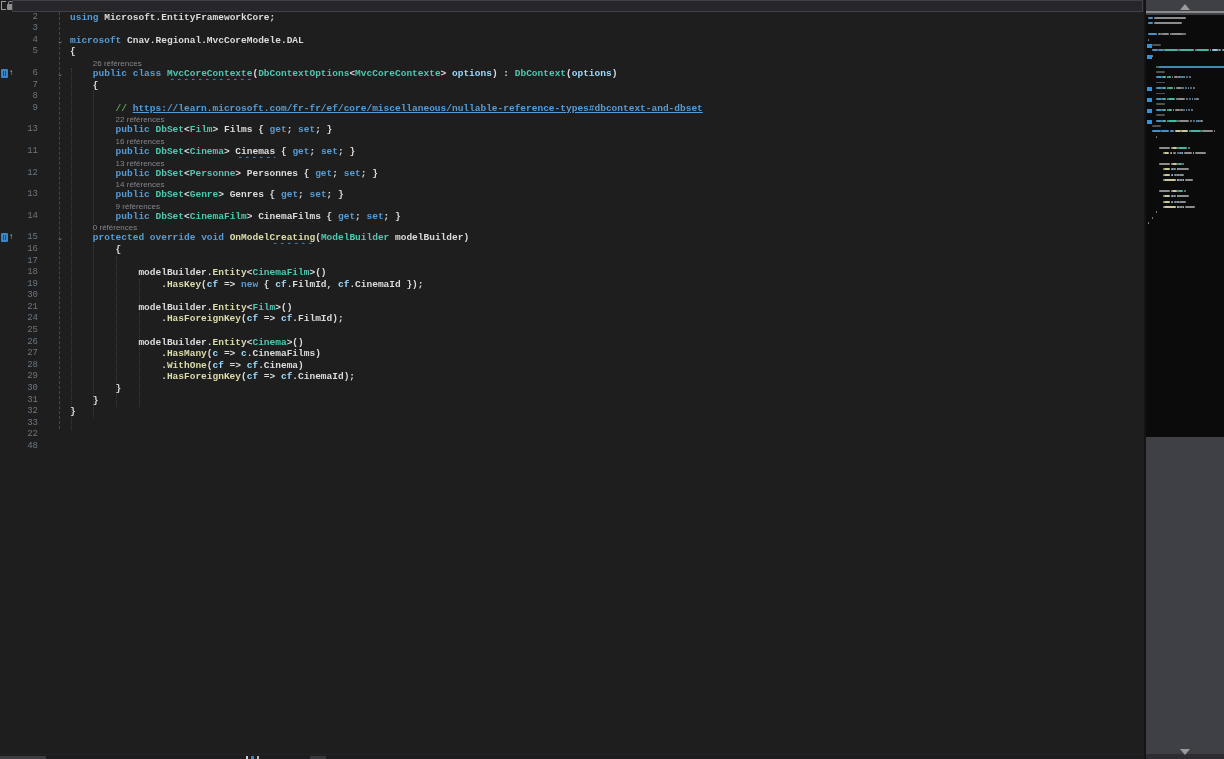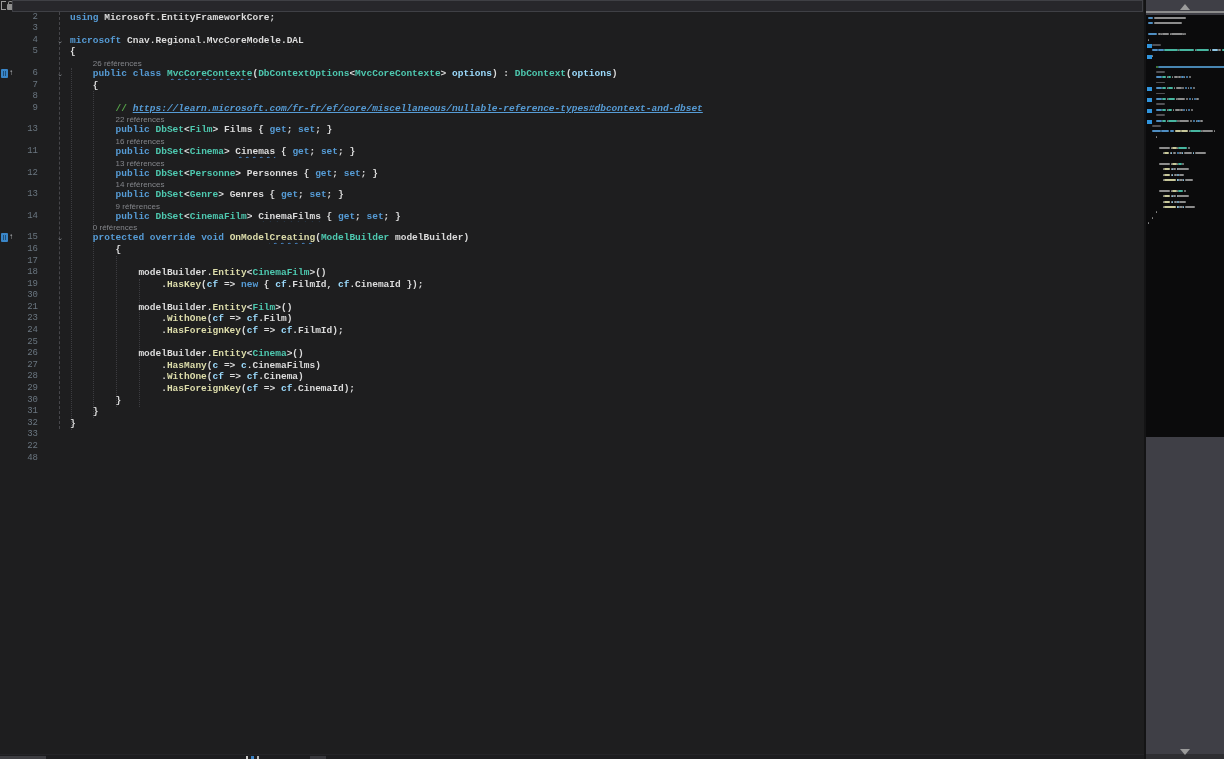--- a/index.html
+++ b/index.html
@@ -20,21 +20,21 @@
   .cell-code { flex:1; white-space:pre; font:700 9.5px "Liberation Mono",monospace; line-height:11.6px; color:#dcdcdc; overflow:hidden; }
   .row.lens .cell-code { font:400 8px "Liberation Sans",sans-serif; line-height:11px; color:#84868b; font-weight:400; }
   .num-current { color:#f0f0f0; font-weight:700; }
 
   .tok-kw { color:#569cd6; }
   .tok-ty { color:#4ec9b0; }
   .tok-me { color:#dcdcaa; }
   .tok-id { color:#dcdcdc; }
   .tok-pa { color:#9cdcfe; }
   .tok-cm { color:#57a64a; }
-  .tok-ur { color:#569cd6; text-decoration:underline; text-underline-offset:1px;font-style:italic; }
+  .tok-ur { color:#569cd6; text-decoration:underline; text-underline-offset:1px; }
   .sq { text-decoration:underline wavy #4a8fd4 1px; text-underline-offset:2px; }
 
   .cur-line-box { position:absolute; left:12px; top:0; width:1131px; height:12px;
                   background:#27272b; border:1px solid #3f4045; z-index:1; }
   .uline { border-bottom:1px solid #c9c9c9; }
 
   .guide { position:absolute; width:0; border-left:1px dotted #3c3c40; z-index:1; }
   .fold-ext { position:absolute; left:59px; width:0; border-left:1px dashed #47474b; z-index:1; }
 
   .chevron { display:inline-block; transform:scaleY(.8); }
@@ -249,26 +249,20 @@
           <div class="cell-margin"></div>
           <div class="cell-num">30</div>
           <div class="cell-fold"></div>
           <div class="cell-code" style="padding-left: 0px;"></div>
         </div>
         <div class="row code">
           <div class="cell-margin"></div>
           <div class="cell-num">21</div>
           <div class="cell-fold"></div>
           <div class="cell-code" style="padding-left: 68.4px;"><span class="tok-id">modelBuilder</span><span class="tok-id">.</span><span class="tok-me">Entity</span><span class="tok-id">&lt;</span><span class="tok-ty">Film</span><span class="tok-id">&gt;()</span></div>
-        </div>
-        <div class="row code">
-          <div class="cell-margin"></div>
-          <div class="cell-num">23</div>
-          <div class="cell-fold"></div>
-          <div class="cell-code" style="padding-left: 91.2px;"><span class="tok-id">.</span><span class="tok-me">WithOne</span><span class="tok-id">(</span><span class="tok-pa">cf</span><span class="tok-id"> =&gt; </span><span class="tok-pa">cf</span><span class="tok-id">.Film)</span></div>
         </div>
         <div class="row code">
           <div class="cell-margin"></div>
           <div class="cell-num">24</div>
           <div class="cell-fold"></div>
           <div class="cell-code" style="padding-left: 91.2px;"><span class="tok-id">.</span><span class="tok-me">HasForeignKey</span><span class="tok-id">(</span><span class="tok-pa">cf</span><span class="tok-id"> =&gt; </span><span class="tok-pa">cf</span><span class="tok-id">.FilmId);</span></div>
         </div>
         <div class="row code">
           <div class="cell-margin"></div>
           <div class="cell-num">25</div>

